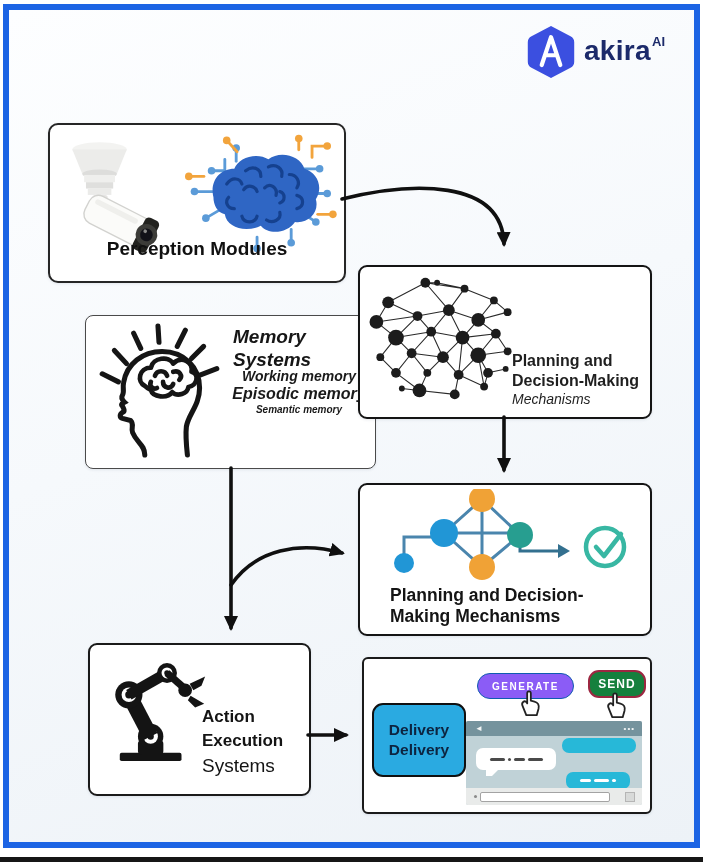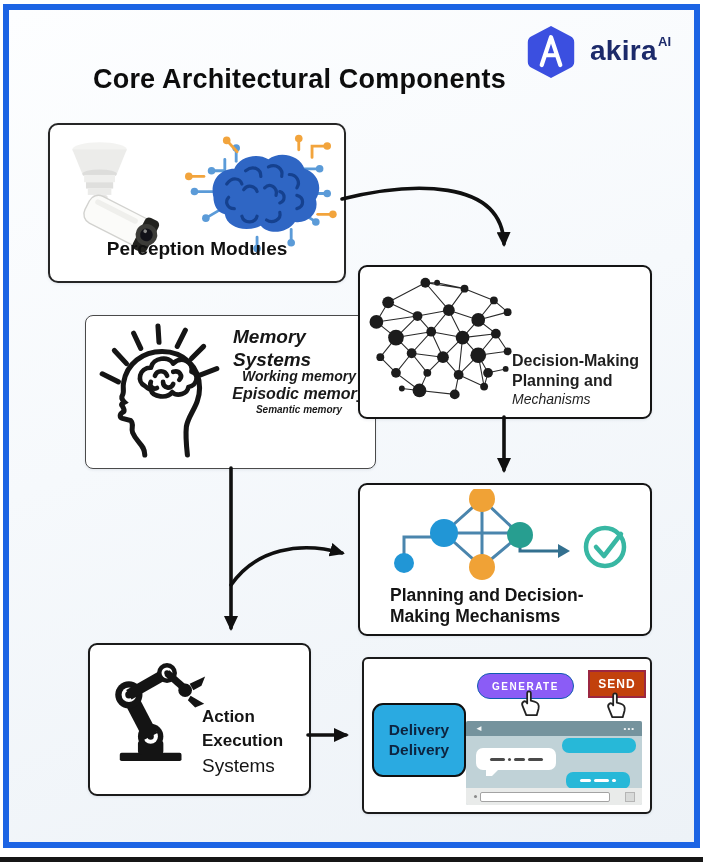--- a/index.html
+++ b/index.html
@@ -7,21 +7,21 @@
        font-family:"Liberation Sans",sans-serif;-webkit-font-smoothing:antialiased;}
   .canvas{position:absolute;inset:0;background:#fff;}
   .frame{position:absolute;left:3px;top:4px;width:697px;height:844px;box-sizing:border-box;
          border:6px solid #1c64e4;background:linear-gradient(160deg,#fdfeff 0%,#f6f9fc 45%,#edf2f7 100%);}
   .bottom-line{position:absolute;left:0;right:0;bottom:0;height:5px;background:#161616;}
 
   .page-title{position:absolute;left:93px;top:64px;font-size:27px;font-weight:700;color:#0d0d0d;letter-spacing:.2px;}
 
   .logo{position:absolute;left:525px;top:24px;display:flex;align-items:flex-start;}
   .logo-hex{width:52px;height:56px;}
-  .logo-text{font-size:28px;font-weight:700;color:#1c2a6a;margin-left:13px;margin-top:10px;letter-spacing:.3px;}
+  .logo-text{font-size:28px;font-weight:700;color:#1c2a6a;margin-left:7px;margin-top:10px;letter-spacing:.3px;}
   .logo-sup{font-size:13px;font-weight:700;color:#1c2a6a;vertical-align:14px;margin-left:1px;}
 
   .box{position:absolute;background:#fff;border:2px solid #262626;border-radius:10px;
        box-shadow:0 1px 3px rgba(40,60,90,.10);}
 
   
   .perception{left:48px;top:123px;width:294px;height:156px;}
   .perception-label{position:absolute;left:0;right:0;bottom:21px;text-align:center;
                     font-size:19px;font-weight:700;color:#101010;}
   .camera-svg{position:absolute;left:6px;top:8px;width:118px;height:122px;}
@@ -58,22 +58,22 @@
   .action-label .r{font-size:19px;font-weight:400;display:block;}
 
   
   .response{left:362px;top:657px;width:286px;height:153px;border:2px solid #1a1a1a;border-radius:6px;}
   .badge{position:absolute;left:8px;top:44px;width:90px;height:70px;background:#2aaae1;
          border:2.5px solid #101010;border-radius:11px;display:flex;flex-direction:column;
          align-items:center;justify-content:center;font-size:15.5px;font-weight:700;color:#0d2440;line-height:1.3;}
   .btn-generate{position:absolute;left:113px;top:14px;width:95px;height:24px;background:#8b5cf6;
                 border:1px solid #0f5cb0;border-radius:13px;color:#fff;font-size:10px;font-weight:700;
                 letter-spacing:1.5px;display:flex;align-items:center;justify-content:center;cursor:pointer;}
-  .btn-send{position:absolute;left:224px;top:11px;width:54px;height:24px;background:#c2410c;
-            border:2px solid #9c2741;border-radius:0;color:#fff;font-size:12px;font-weight:700;
+  .btn-send{position:absolute;left:224px;top:11px;width:54px;height:24px;background:#15803d;
+            border:2px solid #9c2741;border-radius:11px;color:#fff;font-size:12px;font-weight:700;
             letter-spacing:1px;display:flex;align-items:center;justify-content:center;cursor:pointer;}
   .hand{position:absolute;width:24px;height:29px;}
   .hand-1{left:153px;top:29px;}
   .hand-2{left:239px;top:31px;}
 
   .chat{position:absolute;left:102px;top:62px;width:176px;height:84px;background:#c0d2d7;
         border-radius:2px;overflow:hidden;}
   .chat-header{height:15px;background:#75939d;display:flex;align-items:center;color:#f2f5f5;}
   .chat-back{font-size:8px;margin-left:9px;}
   .chat-menu{font-size:8px;margin-left:auto;margin-right:7px;letter-spacing:1px;}
@@ -98,21 +98,20 @@
   .chat-attach{position:absolute;right:7px;top:4px;width:8px;height:8px;background:#d8dad9;border:1px solid #b5b5b5;}
 
   .arrows{position:absolute;inset:0;pointer-events:none;}
 </style>
 </head>
 <body>
 
 <div class="canvas">
   <div class="frame"></div>
 
-  <div class="page-title">Core Architectural Components</div>
 
   <div class="logo">
     <svg class="logo-hex" viewBox="0 0 56 60">
       <path d="M28,2 L49,13 Q53,15 53,19.5 V40.5 Q53,45 49,47 L28,58 L7,47 Q3,45 3,40.5 V19.5 Q3,15 7,13 Z" fill="#3b4fe0"></path>
       <path d="M18,44 L28,14 L38,44 M22.5,33.5 H34" fill="none" stroke="#fff" stroke-width="4.5" stroke-linecap="round" stroke-linejoin="round"></path>
     </svg>
     <div class="logo-text"><span>akira</span><span class="logo-sup">AI</span></div>
   </div>
 
   <div class="box perception">
@@ -248,22 +247,22 @@
         <circle cx="122" cy="104" r="5"></circle>
           <circle cx="52" cy="122" r="7"></circle>
           <circle cx="88" cy="126" r="5"></circle>
         <circle cx="118" cy="118" r="4"></circle>
           <circle cx="34" cy="120" r="3"></circle>
           <circle cx="70" cy="12" r="3"></circle>
         <circle cx="140" cy="100" r="3"></circle>
       </g>
     </svg>
     <div class="planning-top-label">
+      <span class="b">Planning and</span>
       <span class="b">Decision-Making</span>
-      <span class="b">Planning and</span>
       <span class="r">Mechanisms</span>
     </div>
   </div>
 
   <div class="box planning-bottom">
     <svg class="flow-svg" viewBox="0 0 274 96">
       <g fill="none" stroke="#4a85ad" stroke-width="3">
         <path d="M36,74 V48 H72"></path>
         <path d="M76,44 L114,10 L152,46 L114,78 Z M114,10 V78 M76,44 H152"></path>
       </g>

